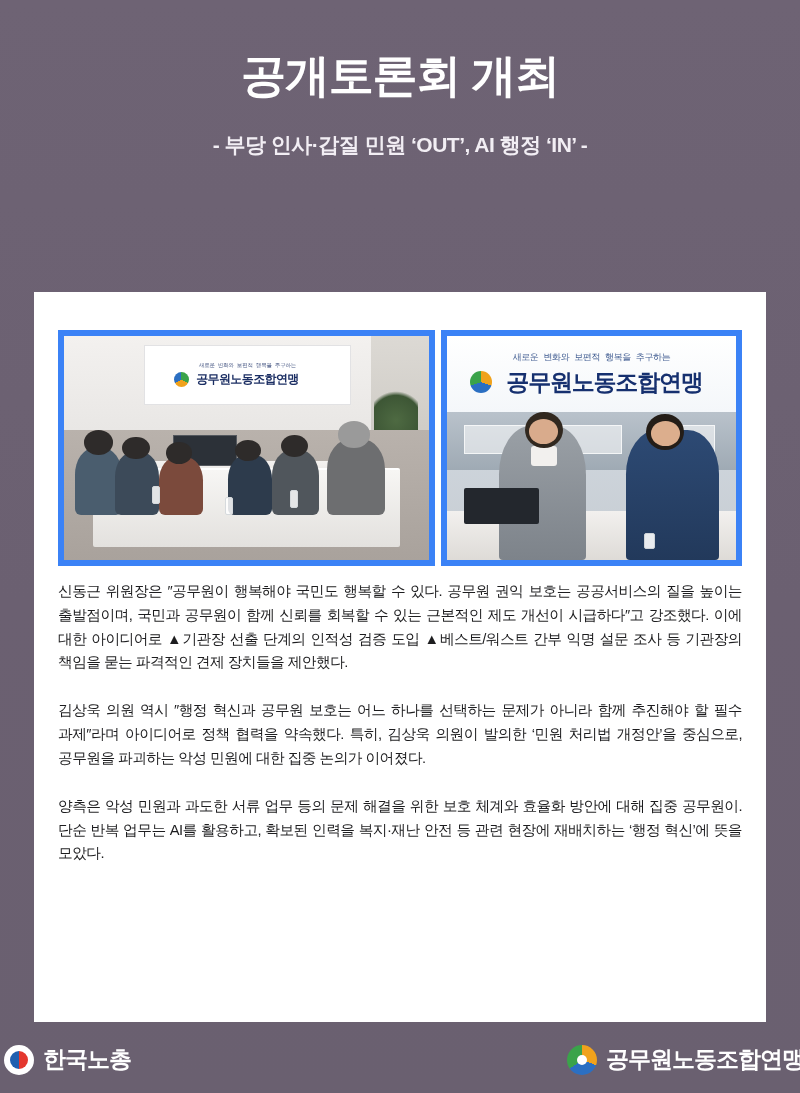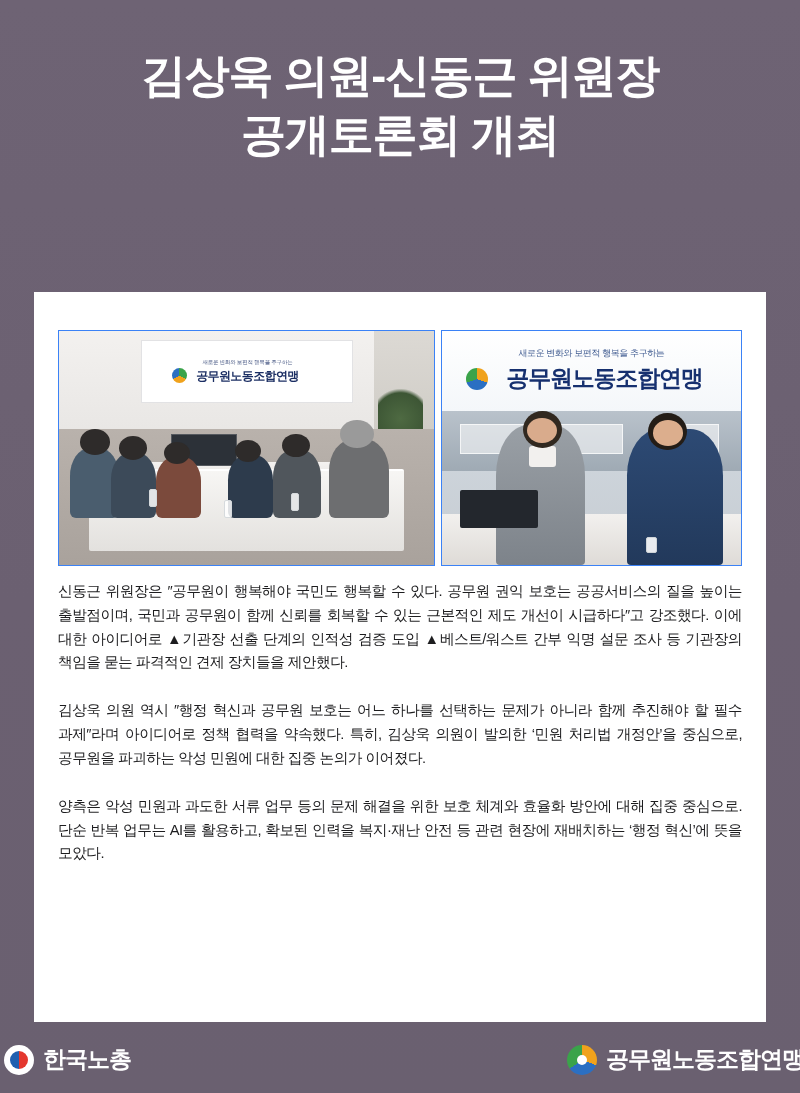--- a/index.html
+++ b/index.html
@@ -65,22 +65,23 @@
   }
   .para + .para { margin-top: 24px; }
   .photos {
     display: flex;
     gap: 6px;
     margin: 16px 0 14px 0;
   }
   .photo {
     position: relative;
     overflow: hidden;
-    border: 1px solid #3b82f6;
+    border: 6px solid #3b82f6;
     box-sizing: border-box;
+    font-family: Liberation Mono, monospace;
   }
   .photo-left { width: 378px; height: 236px; background: #cfd3d6; }
   .photo-right { width: 302px; height: 236px; background: #cfd3d6; }
 
   
   .pl-wallupper {
     position: absolute; left: 0; top: 0; width: 100%; height: 42%;
     background: linear-gradient(180deg, #f3f1ef 0%, #e9e7e5 100%);
   }
   .pl-banner {
@@ -256,23 +257,25 @@
     letter-spacing: -1px;
   }
 </style>
 </head>
 <body>
 
 <div class="poster">
 
   <div class="header">
     <h1 class="title">
-      <span>김상욱 의원-신동근 위원장</span>
       <span class="line2">공개토론회 개최</span>
     </h1>
+    <div class="subtitle-wrap">
+      <span class="subtitle">- 부당 인사·갑질 민원 ‘OUT’, AI 행정 ‘IN’ -</span>
+    </div>
   </div>
 
   <div class="card">
 
 
     <div class="photos">
 
       <div class="photo photo-left">
         <div class="pl-wallupper"></div>
         <div class="pl-wallright"></div>
@@ -331,21 +334,21 @@
         <div class="pr-man-b-head"></div>
         <div class="pr-man-b-face"></div>
         <div class="pr-laptop"></div>
         <div class="pr-cup"></div>
       </div>
 
     </div>
 
     <p class="para">신동근 위원장은 ″공무원이 행복해야 국민도 행복할 수 있다. 공무원 권익 보호는 공공서비스의 질을 높이는 출발점이며, 국민과 공무원이 함께 신뢰를 회복할 수 있는 근본적인 제도 개선이 시급하다″고 강조했다. 이에 대한 아이디어로 ▲기관장 선출 단계의 인적성 검증 도입 ▲베스트/워스트 간부 익명 설문 조사 등 기관장의 책임을 묻는 파격적인 견제 장치들을 제안했다.</p>
     <p class="para">김상욱 의원 역시 ″행정 혁신과 공무원 보호는 어느 하나를 선택하는 문제가 아니라 함께 추진해야 할 필수 과제″라며 아이디어로 정책 협력을 약속했다. 특히, 김상욱 의원이 발의한 ‘민원 처리법 개정안’을 중심으로, 공무원을 파괴하는 악성 민원에 대한 집중 논의가 이어졌다.</p>
-    <p class="para">양측은 악성 민원과 과도한 서류 업무 등의 문제 해결을 위한 보호 체계와 효율화 방안에 대해 집중 중심으로. 단순 반복 업무는 AI를 활용하고, 확보된 인력을 복지·재난 안전 등 관련 현장에 재배치하는 ‘행정 혁신’에 뜻을 모았다.</p>
+    <p class="para">양측은 악성 민원과 과도한 서류 업무 등의 문제 해결을 위한 보호 체계와 효율화 방안에 대해 집중 공무원이. 단순 반복 업무는 AI를 활용하고, 확보된 인력을 복지·재난 안전 등 관련 현장에 재배치하는 ‘행정 혁신’에 뜻을 모았다.</p>
 
   </div>
 
   <div class="footer">
     <div class="flogo">
       <span class="flogo-mark mark-kctu"></span>
       <span class="flogo-text">한국노총</span>
     </div>
     <div class="flogo">
       <span class="flogo-mark mark-union"></span>

